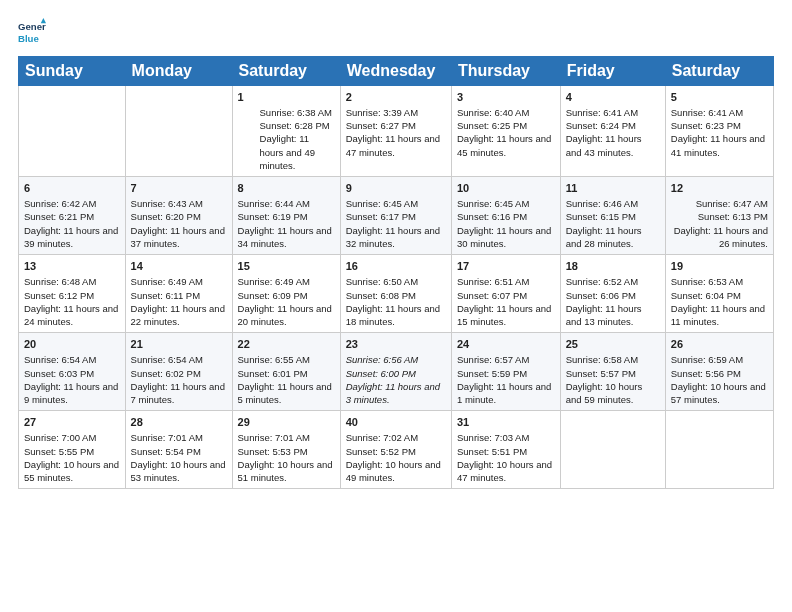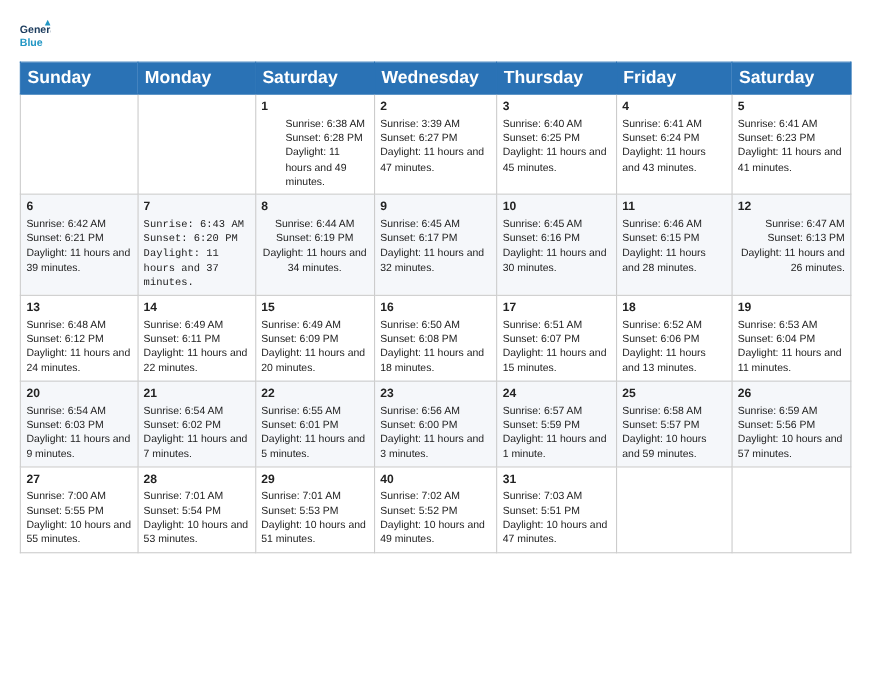--- a/index.html
+++ b/index.html
@@ -159,27 +159,27 @@
         </tr>
         <tr>
           <td>
             <span class="day-num">6</span>
             <div class="day-info" style="white-space: pre-line;">Sunrise: 6:42 AM
 Sunset: 6:21 PM
 Daylight: 11 hours and 39 minutes.</div>
           </td>
           <td>
             <span class="day-num">7</span>
-            <div class="day-info" style="white-space: pre-line; font-family: Liberation Mono, monospace;">Sunrise: 6:43 AM
+            <div class="day-info" style="white-space: pre-line;">Sunrise: 6:43 AM
 Sunset: 6:20 PM
 Daylight: 11 hours and 37 minutes.</div>
           </td>
           <td>
             <span class="day-num">8</span>
-            <div class="day-info" style="white-space: pre-line; text-align: center;">Sunrise: 6:44 AM
+            <div class="day-info" style="white-space: pre-line;">Sunrise: 6:44 AM
 Sunset: 6:19 PM
 Daylight: 11 hours and 34 minutes.</div>
           </td>
           <td>
             <span class="day-num">9</span>
             <div class="day-info" style="white-space: pre-line;">Sunrise: 6:45 AM
 Sunset: 6:17 PM
 Daylight: 11 hours and 32 minutes.</div>
           </td>
           <td>
@@ -259,21 +259,21 @@
 Daylight: 11 hours and 7 minutes.</div>
           </td>
           <td>
             <span class="day-num">22</span>
             <div class="day-info" style="white-space: pre-line;">Sunrise: 6:55 AM
 Sunset: 6:01 PM
 Daylight: 11 hours and 5 minutes.</div>
           </td>
           <td>
             <span class="day-num">23</span>
-            <div class="day-info" style="white-space: pre-line;">Sunrise: 6:56 AM
+            <div class="day-info" style="white-space: pre-line; font-style: italic;">Sunrise: 6:56 AM
 Sunset: 6:00 PM
 Daylight: 11 hours and 3 minutes.</div>
           </td>
           <td>
             <span class="day-num">24</span>
             <div class="day-info" style="white-space: pre-line;">Sunrise: 6:57 AM
 Sunset: 5:59 PM
 Daylight: 11 hours and 1 minute.</div>
           </td>
           <td>

